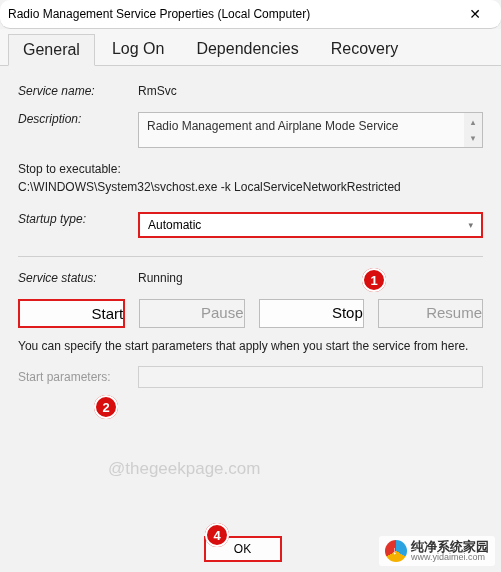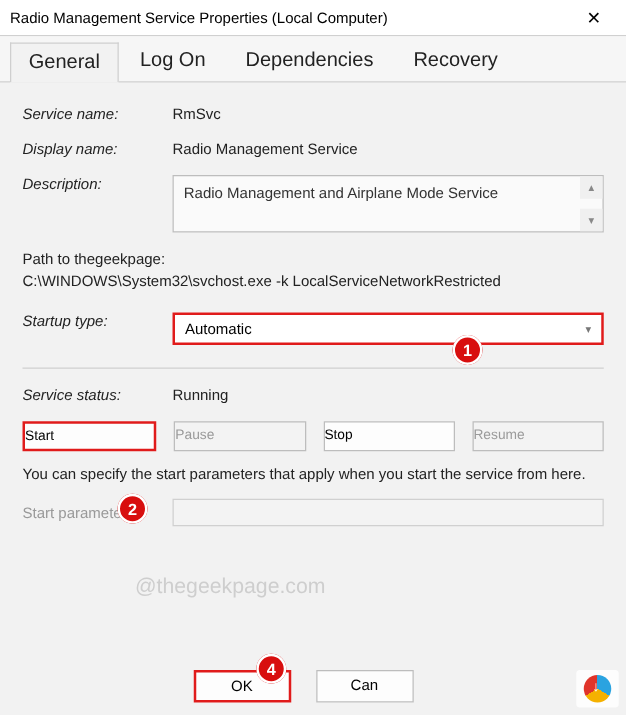--- a/index.html
+++ b/index.html
@@ -13,20 +13,21 @@
       position: relative;
       overflow: hidden;
     }
     .titlebar {
       display: flex;
       align-items: center;
       justify-content: space-between;
       background: #fff;
       padding: 6px 12px 6px 8px;
       border-bottom: 1px solid #d0d0d0;
+      border-radius: 10px;
     }
     .titlebar-text { font-size: 12px; }
     .close-icon {
       font-size: 14px;
       padding: 0 8px;
       cursor: pointer;
     }
     .tabs {
       display: flex;
       background: #f6f6f6;
@@ -63,21 +64,21 @@
       color: #222;
       flex-shrink: 0;
       font-style: italic;
     }
     .value { color: #222; }
     .desc-box {
       flex: 1;
       border: 1px solid #bdbdbd;
       background: #fafafa;
       padding: 6px 8px;
-      height: 46px;
+      height: 36px;
       position: relative;
       font-size: 12px;
       color: #333;
     }
     .scroll-up, .scroll-down {
       position: absolute;
       right: 0;
       width: 18px;
       height: 18px;
       display: flex;
@@ -133,25 +134,25 @@
       border-top: 1px solid #cfcfcf;
       margin: 18px 0 14px 0;
     }
     .btnrow {
       display: flex;
       gap: 14px;
       margin-bottom: 10px;
     }
     .btn {
       flex: 1;
-      text-align: left;
+      text-align: right;
       padding: 4px 0;
       border: 1px solid #bdbdbd;
       background: #fdfdfd;
-      font-size: 11px;
+      font-size: 15px;
       cursor: pointer;
     }
     .btn.redbox { border: 2px solid #e01b1b; }
     .btn.disabled {
       color: #9a9a9a;
       background: #f3f3f3;
       cursor: default;
     }
     .paratext { color: #222; line-height: 1.35; margin-bottom: 12px; }
     .param-row {
@@ -238,36 +239,32 @@
   <div class="tab">Recovery</div>
 </div>
 
 <div class="content">
 
   <div class="row">
     <div class="label">Service name:</div>
     <div class="value">RmSvc</div>
   </div>
 
-  <div class="row">
-    <div class="label">Display name:</div>
-    <div class="value">Radio Management Service</div>
-  </div>
 
   <div class="row">
     <div class="label">Description:</div>
     <div class="desc-box">
       <span>Radio Management and Airplane Mode Service</span>
       <div class="scroll-up">▴</div>
       <div class="scroll-down">▾</div>
     </div>
   </div>
 
   <div class="path-block">
-    <div class="path-label">Path to thegeekpage:</div>
+    <div class="path-label">Stop to executable:</div>
     <div>C:\WINDOWS\System32\svchost.exe -k LocalServiceNetworkRestricted</div>
   </div>
 
   <div class="row">
     <div class="label">Startup type:</div>
     <div class="dropdown-wrap">
       <div class="dropdown">
         <span>Automatic</span>
         <span class="dropdown-caret">▾</span>
       </div>
@@ -292,25 +289,28 @@
 
   <div class="param-row">
     <div class="param-label">Start parameters:</div>
     <div class="param-input"></div>
   </div>
 
 </div>
 
 <div class="footer-btns">
   <div class="footer-btn redbox">OK</div>
-  <div class="footer-btn">Can</div>
 </div>
 
 <div class="callout callout-1">1</div>
 <div class="callout callout-2">2</div>
 <div class="callout callout-4">4</div>
 
 <div class="watermark-center">@thegeekpage.com</div>
 <div class="watermark-logo">
   <div class="logo-circle">
       <span class="logo-arrow">↓</span>
     </div>
+  <div class="wm-text">
+    <span class="wm-cn">纯净系统家园</span>
+    <span class="wm-url">www.yidaimei.com</span>
+  </div>
 </div>
 
 </body></html>

